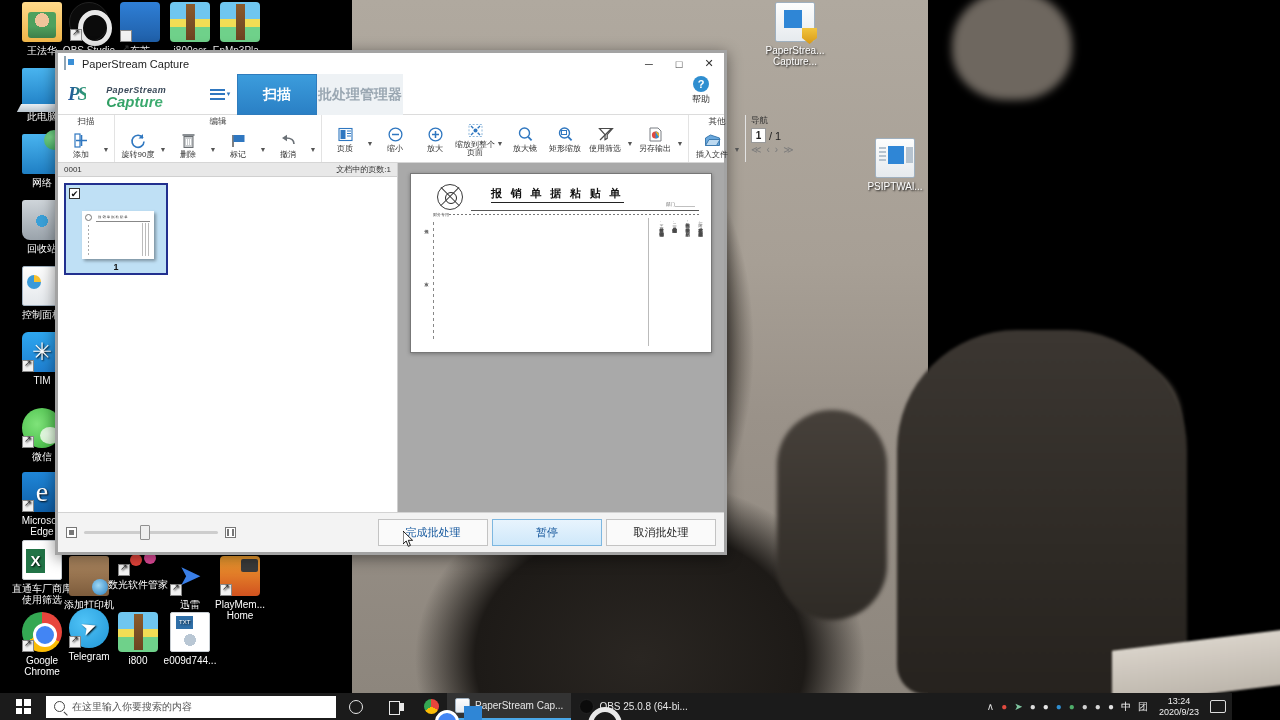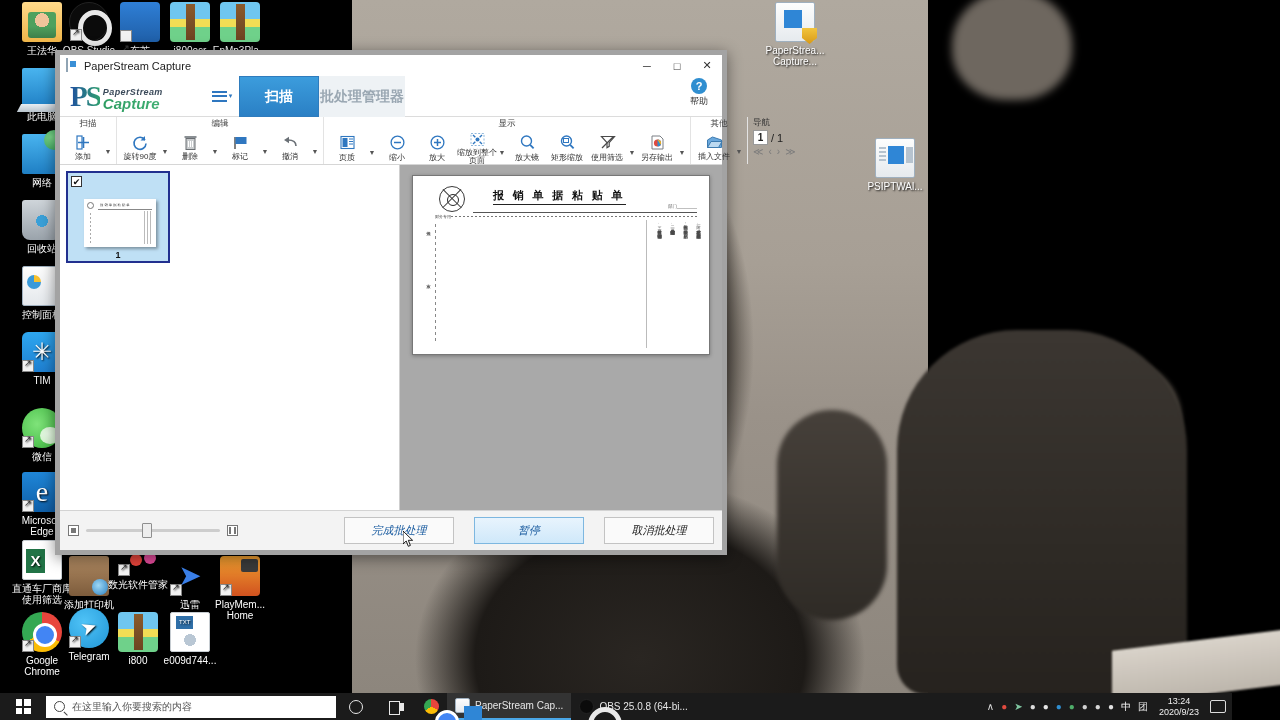--- a/index.html
+++ b/index.html
@@ -109,21 +109,21 @@
   .ic-psipt::after { content:""; position:absolute; left:3px; top:8px; width:7px; height:16px;
       background: repeating-linear-gradient(180deg,#b6c3cf 0 2px, transparent 2px 4px);
       box-shadow: 27px 0 0 #b6c3cf; }
   .shortcut-arrow { position:absolute; left:0; bottom:0; width:12px; height:12px;
       background:#f2f2f2; border:1px solid #888; }
   .shortcut-arrow::after { content:"↗"; position:absolute; left:1px; top:-3px; font-size:9px; color:#333; }
 
   
   #app-window {
     position: absolute; left: 55px; top: 50px; width: 672px; height: 505px;
-    background: #fff; border: 5px solid #a3a3a3;
+    background: #fff; border: 3px solid #a3a3a3;
     box-shadow: 0 3px 14px rgba(0,0,0,.45);
     display: flex; flex-direction: column;
   }
   #titlebar {
     height: 21px; background: #fff; display: flex; align-items: center;
     padding-left: 6px; font-size: 11px; color: #1d1d1d; flex: 0 0 auto;
   }
   #titlebar .tb-icon { width: 13px; height: 13px; margin-right: 5px; position: relative; }
   .tb-icon-art { width:13px; height:11px; background: linear-gradient(180deg,#f4f7fa,#dde5ec);
     border:1px solid #90a4b4; position:relative; }
@@ -131,24 +131,24 @@
   #win-controls { margin-left: auto; display: flex; height: 21px; }
   #win-controls .wc { width: 30px; height: 21px; display:flex; align-items:center; justify-content:center;
     font-size: 11px; color:#333; }
 
   
   #logo-row { height: 41px; display: flex; align-items: stretch; border-bottom: 1px solid #dcdcdc;
     background:#fff; flex: 0 0 auto; position: relative; }
   #logo {
     width: 145px; display: flex; align-items: center; padding-left: 10px;
   }
-  .logo-mark { font-family:"Liberation Serif", serif; font-weight:bold;
-    font-size: 29px; letter-spacing:-2px;
+  .logo-mark { font-family:"Liberation Serif", serif; font-style: italic; font-weight:bold;
+    font-size: 19px; letter-spacing:-2px;
     background: linear-gradient(90deg,#1f4fa0,#2f9f6f); -webkit-background-clip: text;
-    background-clip: text; color: transparent; margin-right: 3px; }
+    background-clip: text; color: transparent; margin-right: 20px; }
   .logo-text { line-height: 11px; }
   .logo-text .l1 { font-size: 9px; font-weight: bold; font-style: italic; color:#3b4a5a; letter-spacing:.4px; }
   .logo-text .l2 { font-size: 15px; font-style: italic; font-weight: bold;
     background: linear-gradient(90deg,#2e9d62,#3fae72); -webkit-background-clip:text; background-clip:text; color:transparent; }
   #hamburger { width: 34px; display:flex; align-items:center; justify-content:center; color:#2f77c0; }
   #hamburger .bars { width:15px; height:11px; display:flex; flex-direction:column; justify-content:space-between; }
   #hamburger .bars i { display:block; height:2px; background:#2f77c0; }
   #hamburger .caret { font-size:7px; margin-left:2px; color:#2f77c0; }
   #tabs { display:flex; align-items:flex-end; height:41px; }
   .tab { width: 80px; height: 41px; display:flex; align-items:center; justify-content:center;
@@ -231,21 +231,21 @@
   #footer { height:40px; background:#f3f3f3; border-top:1px solid #d3d3d3; display:flex;
     align-items:center; padding: 0 8px; flex:0 0 auto; }
   #zoom-slider { display:flex; align-items:center; gap:7px; width:170px; }
   .zs-icon { width:11px; height:11px; border:1px solid #777; background:#fff; position:relative; }
   .zs-icon.small::after { content:""; position:absolute; left:2px; top:2px; width:5px; height:5px; background:#777; }
   .zs-icon.large::after { content:""; position:absolute; left:1px; top:1px; right:1px; bottom:1px;
     border-left:2px solid #777; border-right:2px solid #777; }
   .zs-track { flex:1; height:3px; background:#cdcdcd; border-radius:2px; position:relative; }
   .zs-thumb { position:absolute; left:42%; top:-6px; width:10px; height:15px;
     background:#eee; border:1px solid #8f8f8f; border-radius:1px; }
-  #footer-buttons { margin-left:auto; display:flex; gap:16px;font-style:italic; }
+  #footer-buttons { margin-left:auto; display:flex; gap:0; }
   .fbtn { width:110px; height:27px; border:1px solid #c3c3c3; background:#fafafa;
     font-size:11px; color:#1a1a1a; display:flex; align-items:center; justify-content:center;
     margin-left:4px; }
   .fbtn.primary { background: linear-gradient(180deg,#e8f4fd,#cfe8fa); border:1px solid #7db7e0; color:#13559b; }
   .fbtn.link { color:#11559c; }
   #cursor { position:absolute; left:403px; top:531px; width:11px; height:16px; z-index:60; }
 
   
   #taskbar { position:absolute; left:0; bottom:0; width:1232px; height:27px;
     background:#1b1b1b; display:flex; align-items:center; z-index:50; }
@@ -511,21 +511,20 @@
                   <path d="M2 6l5-3.2v6.4z" fill="#6a7076"></path>
                 </svg>
               </div>
               <div class="rlab">撤消</div>
             </div>
             <div class="rcaret">▼</div>
           </div>
         </div>
       </div>
       <div class="rgroup">
-        <div class="ghead">显示</div>
         <div class="gbody">
           <div class="rbtn-wrap" style="display: flex;">
             <div class="rbtn">
               <div class="ricon">
                 <svg width="17" height="17" viewBox="0 0 17 17">
                   <rect x="2" y="2.5" width="13" height="12" fill="#fff" stroke="#2f77c0" stroke-width="1.1"></rect>
                   <rect x="3.5" y="4" width="5" height="9" fill="#2f77c0"></rect>
                   <path d="M10 5h4M10 7.5h4M10 10h4" stroke="#2f77c0"></path>
                 </svg>
               </div>
@@ -647,20 +646,24 @@
           <span>≪</span>
           <span>‹</span>
           <span>›</span>
           <span>≫</span>
         </div>
       </div>
     </div>
 
   <div id="app-body">
     <div id="left-pane">
+      <div id="doc-header">
+        <span>0001</span>
+        <span class="right">文档中的页数:1</span>
+      </div>
       <div id="thumbs">
           <div class="thumb-cell">
             <div class="chk">✔</div>
             <div class="thumb-page">
               <div style="position:absolute;left:3px;top:3px;width:7px;height:7px;border:1px solid #777;border-radius:50%"></div>
               <div style="position:absolute;left:16px;top:4px;font-size:3.4px;letter-spacing:1px;color:#333">报销单据粘贴单</div>
               <div style="position:absolute;left:14px;top:10px;right:4px;height:1px;background:#888"></div>
               <div style="position:absolute;left:6px;top:14px;bottom:3px;width:1px;background:repeating-linear-gradient(180deg,#aaa 0 2px,transparent 2px 4px)"></div>
               <div style="position:absolute;right:4px;top:12px;bottom:3px;width:8px;background:repeating-linear-gradient(90deg,#bbb 0 1px,transparent 1px 3px)"></div>
             </div>

